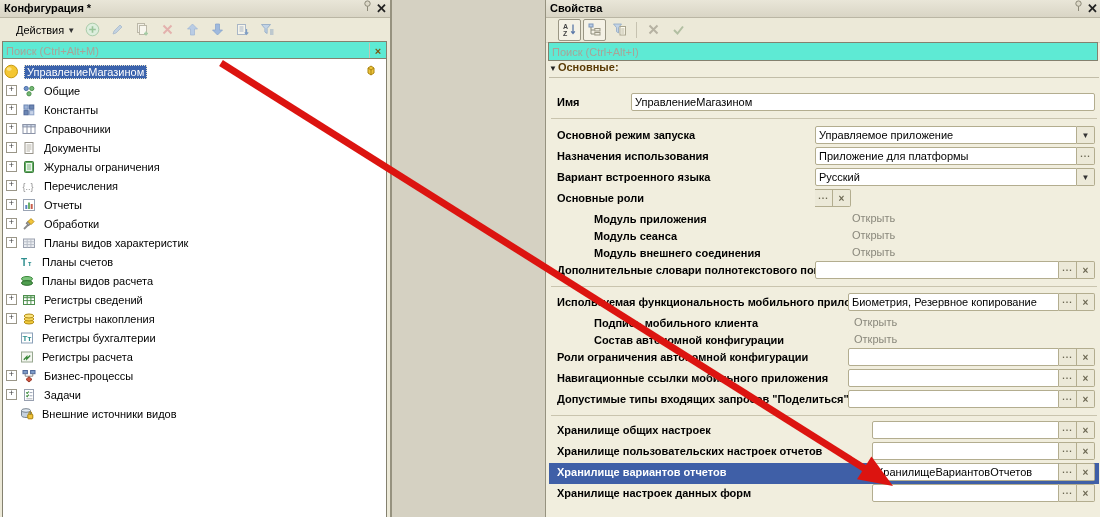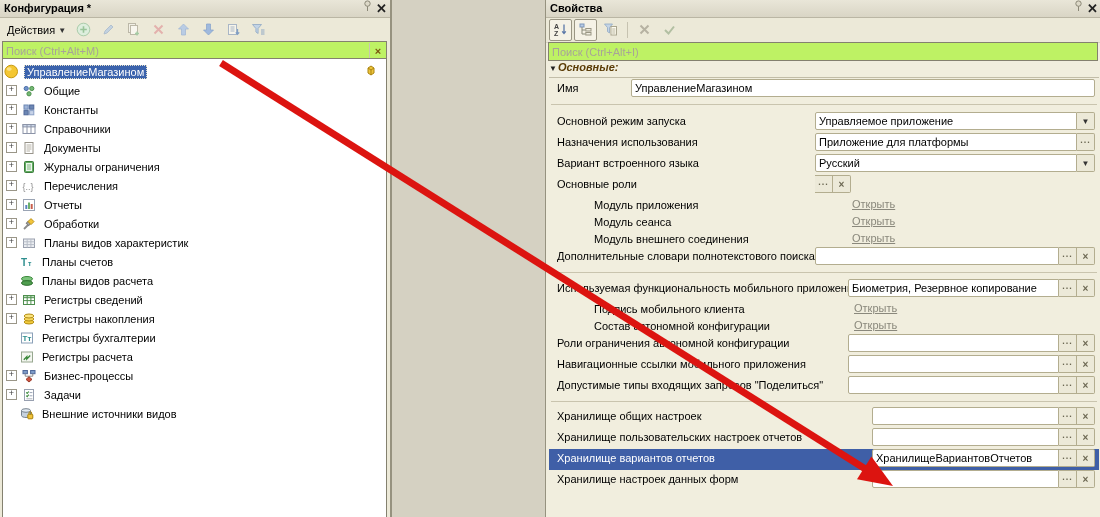--- a/index.html
+++ b/index.html
@@ -12,29 +12,29 @@
   .panel{position:absolute;top:0;bottom:0;background:#ece9d8;}
   #left-panel{left:0;width:390px;border-right:2px solid #96927f;}
   #right-panel{left:545px;width:555px;border-left:1px solid #96927f;background:#f1eede;}
   .panel-header{
     height:17px;line-height:17px;background:linear-gradient(#e9e6d8,#d9d5c5);
     border-bottom:1px solid #bab6a4;padding:0 4px;position:relative;
     font-weight:bold;white-space:nowrap;
   }
   .panel-header .hdr-right{position:absolute;right:3px;top:0;height:17px;display:flex;align-items:center;gap:4px;}
   .close-x{font-weight:bold;font-size:13px;color:#222;cursor:default;line-height:15px;}
-  .toolbar{height:24px;display:flex;align-items:center;padding:0 3px;gap:2px;background:#ece9d8;}
+  .toolbar{height:24px;display:flex;align-items:center;padding:0 12px;gap:2px;background:#ece9d8;}
   #right-panel .toolbar{border-bottom:1px solid #d8d4c4;}
   .tb-btn{width:21px;height:20px;display:flex;align-items:center;justify-content:center;border:1px solid transparent;border-radius:2px;}
   .tb-btn.pressed{border:1px solid #9a9684;background:#f5f2e6;}
   .tb-sep{width:1px;height:16px;background:#c6c2b0;margin:0 3px;}
   .actions-btn{display:flex;align-items:center;gap:3px;padding:0 4px;height:20px;}
   .dd-arrow{font-size:8px;color:#333;}
   .search-box{
-    position:absolute;left:2px;right:3px;height:17px;background:#bef264;
+    position:absolute;left:2px;right:3px;height:17px;background:#5eead4;
     border:1px solid #84816f;display:flex;align-items:center;gap:24px;
   }
   #left-panel .search-box{top:41px;}
   #right-panel .search-box{top:42px;}
   .search-box input{
     flex:1;border:none;outline:none;background:transparent;height:15px;
     font-family:"Liberation Sans",sans-serif;font-size:11px;color:#333;padding:0 3px;
   }
   .search-box input::placeholder{color:#a8a498;}
   .search-clear{width:16px;height:15px;border-left:1px solid #c8c4b2;display:flex;align-items:center;justify-content:center;color:#7a5510;font-weight:bold;font-size:11px;}
@@ -47,46 +47,46 @@
     font-size:9px;line-height:7px;text-align:center;color:#444;box-sizing:content-box;
   }
   .expander.empty{border:none;background:transparent;}
   .ticon{width:16px;height:15px;margin-left:4px;display:flex;align-items:center;justify-content:center;flex:0 0 16px;}
   .tlabel{margin-left:4px;padding:1px 3px;}
   .tree-row.selected .tlabel{background:#3b63ad;color:#fff;outline:1px dotted #e6e0c8;outline-offset:-1px;}
   .tree-row.root .ticon{margin-left:1px;}
   #lock-cube{position:absolute;right:10px;top:6px;}
   
   #props{position:absolute;left:3px;right:2px;top:61px;bottom:0;overflow:hidden;}
-  .section-header{height:16px;border-bottom:1px solid #c2bda8;margin-bottom:1px;white-space:nowrap;font-style:italic;}
+  .section-header{height:16px;border-bottom:1px solid #c2bda8;margin-bottom:15px;white-space:nowrap;}
   .section-header .sec-arrow{font-size:8px;color:#222;margin-right:1px;}
   .section-header .sec-label{font-weight:bold;color:#5a3b05;}
   .hsep{border-top:1px solid #c9c4ae;margin:5px 2px 7px 2px;}
   .hsep.s2{margin:4px 2px 6px 2px;}
   .hsep.s3{margin:4px 2px 5px 2px;}
   .prop-row{position:relative;height:21px;}
   .g0 .prop-row{height:20px;}
   .prop-row.link{height:17px;margin-left:37px;}
-  .plabel{position:absolute;left:8px;top:3px;white-space:nowrap;}
+  .plabel{position:absolute;left:8px;top:3px;white-space:nowrap;font-weight:bold;}
   .prop-row.sel{background:#3f5fa7;}
   .prop-row.sel .plabel{color:#fff;}
   .pfield{position:absolute;right:4px;top:0;height:18px;display:flex;align-items:stretch;}
   .pfield input{
     flex:1;min-width:0;border:1px solid #b3ad8f;border-radius:2px 0 0 2px;background:#fff;
     font-family:"Liberation Sans",sans-serif;font-size:11px;padding:0 3px;outline:none;color:#000;
   }
   .pfield input.solo{border-radius:2px;}
   .fbtn{
     width:17px;border:1px solid #b3ad8f;border-left:none;background:#ece9d8;
     display:flex;align-items:center;justify-content:center;color:#6b6752;font-weight:bold;font-size:10px;
   }
   .fbtn:last-child{border-radius:0 2px 2px 0;}
   .fbtn.drop{font-size:8px;color:#333;}
   .fbtn.dots{letter-spacing:1px;font-size:9px;padding-bottom:4px;}
-  .plink{position:absolute;top:2px;color:#8a887c;text-decoration:underline;white-space:nowrap;}
+  .plink{position:absolute;top:2px;color:#8a887c;white-space:nowrap;}
   
   #arrow-overlay{position:absolute;left:0;top:0;z-index:60;pointer-events:none;}
 </style>
 </head>
 <body>
 
 <div id="left-panel" class="panel">
   <div class="panel-header">
     <span>Конфигурация *</span>
     <span class="hdr-right">

